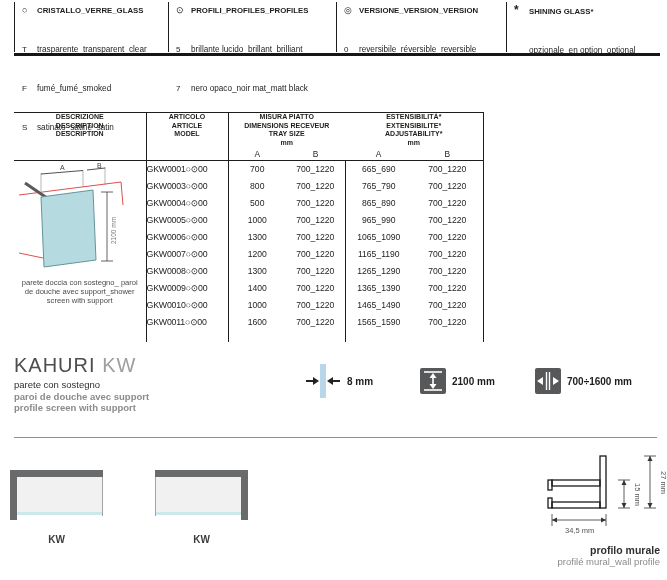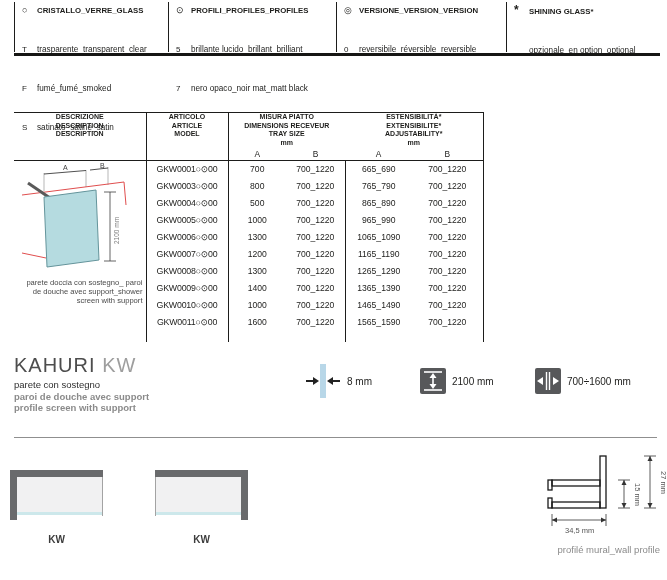--- a/index.html
+++ b/index.html
@@ -22,33 +22,33 @@
   .spec-wrap { position:absolute; left:14px; top:112px; }
   table.spec { border-collapse:collapse; table-layout:fixed; width:469px; }
   table.spec th, table.spec td { font-weight:normal; padding:0; }
   .bt { border-top:1.3px solid #1d1d1b; }
   .br { border-right:1px solid #1d1d1b; }
   .hb { border-bottom:1px solid #1d1d1b; }
   th.hcell { vertical-align:top; padding-top:4px; text-align:center; }
   .hline { font-size:7px; font-weight:bold; line-height:8.6px; letter-spacing:0; }
   tr.ab th { font-size:8.4px; height:13px; text-align:center; vertical-align:middle; }
   td.num { font-size:8.6px; text-align:center; height:17px; vertical-align:middle; }
-  td.art { font-size:8.8px; text-align:center; padding-left:4px; height:17px; vertical-align:middle; letter-spacing:-0.2px; }
+  td.art { font-size:8.8px; text-align:left; padding-left:4px; height:17px; vertical-align:middle; letter-spacing:-0.2px; }
   tr.spacer td { height:12px; }
-  td.desc-cell { vertical-align:top; text-align:right; padding-top:4px; }
+  td.desc-cell { vertical-align:top; text-align:center; padding-top:4px; }
   .desc-caption { font-size:7.6px; line-height:9px; color:#4a4a4a; padding:1px 3px 0 3px; }
   
   .prod-title { position:absolute; left:14px; top:354px; font-size:20px; letter-spacing:1px; color:#4d4d4d; }
   .prod-title .series { color:#9e9e9e; }
   .prod-sub { position:absolute; left:14px; top:379px; font-size:9.5px; line-height:11.5px; }
   .sub-it { color:#2f2f2f; }
   .sub-gray { color:#8b8b8b;font-weight:bold; }
   
   .spec-item { position:absolute; display:flex; align-items:center; gap:6px; }
-  .spec-item .val { font-size:10px; font-weight:normal; color:#1d1d1b; white-space:nowrap; }
+  .spec-item .val { font-size:10px; font-weight:bold; color:#1d1d1b; white-space:nowrap; }
   .sq-icon { width:26px; height:26px; background:#57585a; border-radius:2px; flex:none; }
   
   .hr-sep { position:absolute; left:14px; top:437px; width:643px; height:1px; background:#8f8f8f; }
   
   .plan { position:absolute; width:93px; height:50px; top:470px; }
   .plan .topbar { position:absolute; left:0; top:0; width:93px; height:7px; background:#696a6c; }
   .plan .interior { position:absolute; top:7px; height:36px; background:#f1f1f2; }
   .plan .sidebar { position:absolute; top:7px; width:7px; height:43px; background:#696a6c; }
   .plan .thinline { position:absolute; top:7px; width:1px; height:39px; background:#a3a3a3; }
   .plan .glassline { position:absolute; top:42px; height:3px; background:#cde8eb; }
@@ -360,16 +360,17 @@
 
     <line x1="14" y1="64" x2="14" y2="76" stroke="#333" stroke-width="0.8"></line>
     <line x1="68" y1="64" x2="68" y2="76" stroke="#333" stroke-width="0.8"></line>
     <line x1="14" y1="70" x2="68" y2="70" stroke="#333" stroke-width="0.8"></line>
     <polygon points="14,70 19,67.5 19,72.5" fill="#333"></polygon>
     <polygon points="68,70 63,67.5 63,72.5" fill="#333"></polygon>
     <text x="27" y="83" font-size="7.5" fill="#555">34,5 mm</text>
   </svg>
 
   <div class="profile-cap">
+    <div class="c1">profilo murale</div>
     <div class="c2">profilé mural_wall profile</div>
   </div>
 
 </div>
 
 </body></html>

